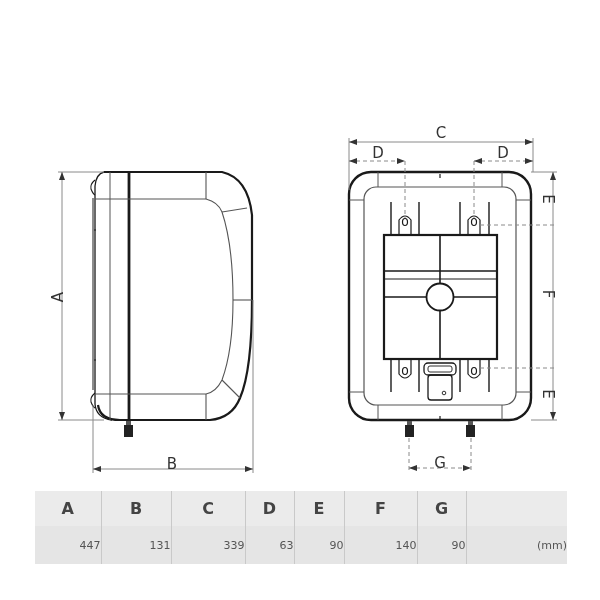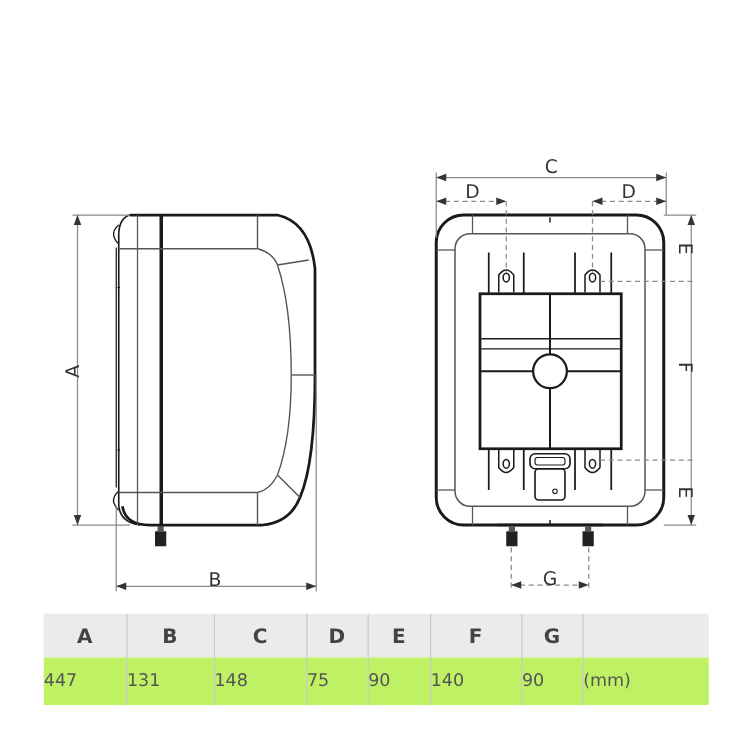--- a/index.html
+++ b/index.html
@@ -4,22 +4,22 @@
 <style>
   html, body { margin:0; padding:0; background:#ffffff; }
   body { width:600px; height:600px; position:relative; overflow:hidden;
          font-family:"DejaVu Sans","Liberation Sans",sans-serif; }
   #diagram { position:absolute; left:0; top:0; width:600px; height:480px; }
   .dim-label { font-family:"DejaVu Sans","Liberation Sans",sans-serif; font-size:15px; fill:#333; }
   #dims-table { position:absolute; left:35px; top:491px; width:532px;
                 border-collapse:collapse; table-layout:fixed; }
   #dims-table th { background:#ebebeb; color:#444; font-weight:bold;
                    font-size:16px; height:35px; text-align:center; padding:0; }
-  #dims-table td { color:#555; font-size:14px; height:38px; text-align:left; padding:0;
-                   background:#bef264; }
+  #dims-table td { color:#555; font-size:11px; height:38px; text-align:right; padding:0;
+                   background:#e5e5e5; }
   #dims-table th + th, #dims-table td + td { border-left:1.5px solid #c9c9c9; }
   #dims-table tr.hdr th:last-child { border-left:1.5px solid #c9c9c9; }
 </style>
 </head>
 <body>
 
 <svg id="diagram" viewBox="0 0 600 480" xmlns="http://www.w3.org/2000/svg">
 
   <g fill="none" stroke="#1a1a1a">
 
@@ -185,21 +185,21 @@
     <th>C</th>
     <th>D</th>
     <th>E</th>
     <th>F</th>
     <th>G</th>
     <th></th>
   </tr>
   <tr>
     <td>447</td>
     <td>131</td>
-    <td>148</td>
-    <td>75</td>
+    <td>339</td>
+    <td>63</td>
     <td>90</td>
     <td>140</td>
     <td>90</td>
     <td>(mm)</td>
   </tr>
 </tbody>
   </table>
 
 </body></html>

